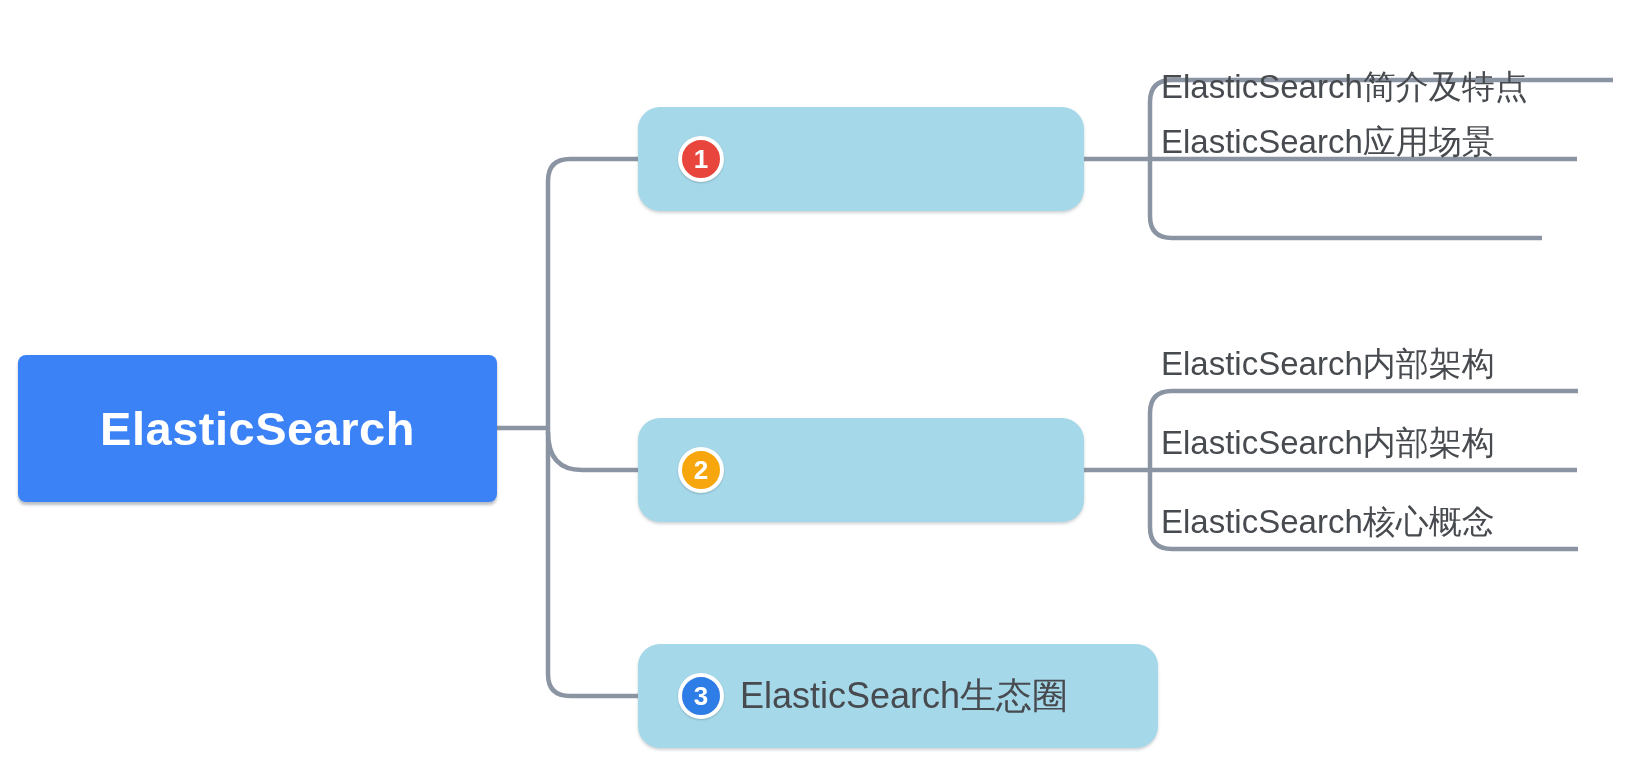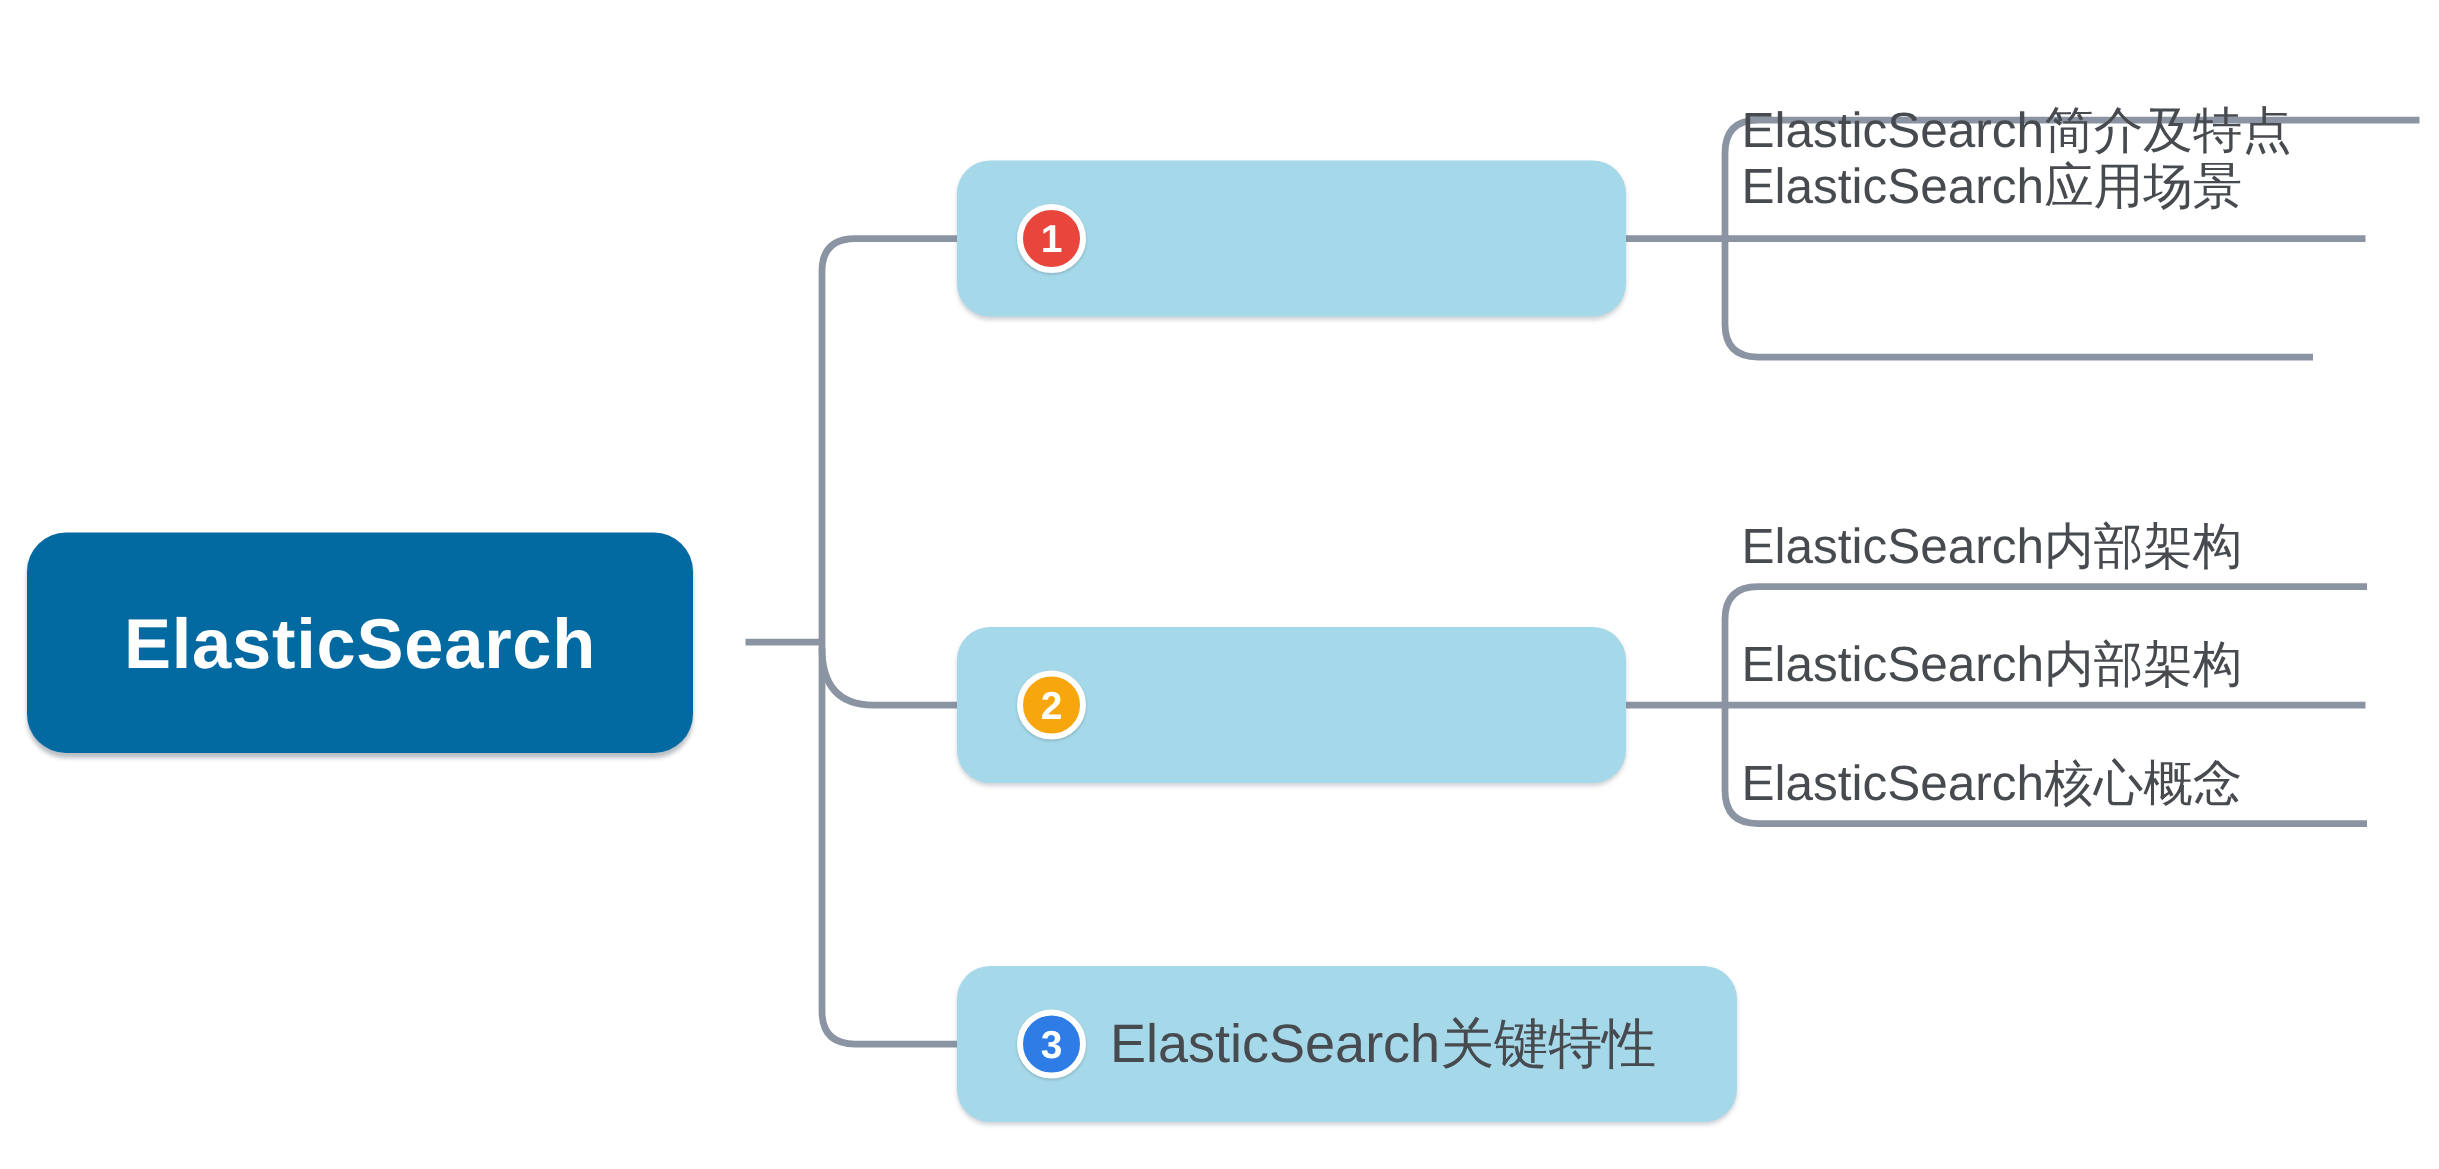--- a/index.html
+++ b/index.html
@@ -30,23 +30,23 @@
   }
   .node {
     position: absolute;
     box-sizing: border-box;
     display: flex;
     align-items: center;
     z-index: 1;
   }
   .root-node {
     left: 18px; top: 355px;
-    width: 444px; height: 147px;
-    background: #0369a1;
-    border-radius: 26px;
+    width: 479px; height: 147px;
+    background: #3b82f6;
+    border-radius: 8px;
     justify-content: center;
     box-shadow: 0 3px 3px rgba(100,110,125,0.45);
     cursor: default;
   }
   .root-node .root-label {
     color: #ffffff;
     font-size: 47px;
     font-weight: 700;
     letter-spacing: 0.5px;
   }
@@ -85,21 +85,21 @@
     left: 1161px;
     height: 46px;
     line-height: 46px;
     color: #474a4f;
     font-size: 33px;
     white-space: nowrap;
     z-index: 1;
     cursor: default;
   }
   .g1-r1 { top: 30px; margin-top: 34px; }
-  .g1-r2 { top: 101px; }
+  .g1-r2 { top: 119px; }
   .g1-r3 { top: 188px; }
   .g2-r1 { top: 341px; }
   .g2-r2 { top: 420px; }
   .g2-r3 { top: 499px; }
 </style>
 </head>
 <body>
 
 <div class="canvas">
 
@@ -127,21 +127,21 @@
   <div class="node branch-node branch-1">
     <span class="badge" style="background-color: rgb(232, 70, 60);">1</span>
   </div>
 
   <div class="node branch-node branch-2">
     <span class="badge" style="background-color: rgb(247, 167, 13);">2</span>
   </div>
 
   <div class="node branch-node branch-3">
     <span class="badge" style="background-color: rgb(46, 124, 229);">3</span>
-    <span class="branch-label">ElasticSearch关键特性</span>
+    <span class="branch-label">ElasticSearch生态圈</span>
   </div>
 
   <div class="sub-label g1-r1">ElasticSearch简介及特点</div>
   <div class="sub-label g1-r2">ElasticSearch应用场景</div>
 
   <div class="sub-label g2-r1">ElasticSearch内部架构</div>
   <div class="sub-label g2-r2">ElasticSearch内部架构</div>
   <div class="sub-label g2-r3">ElasticSearch核心概念</div>
 
 </div>

